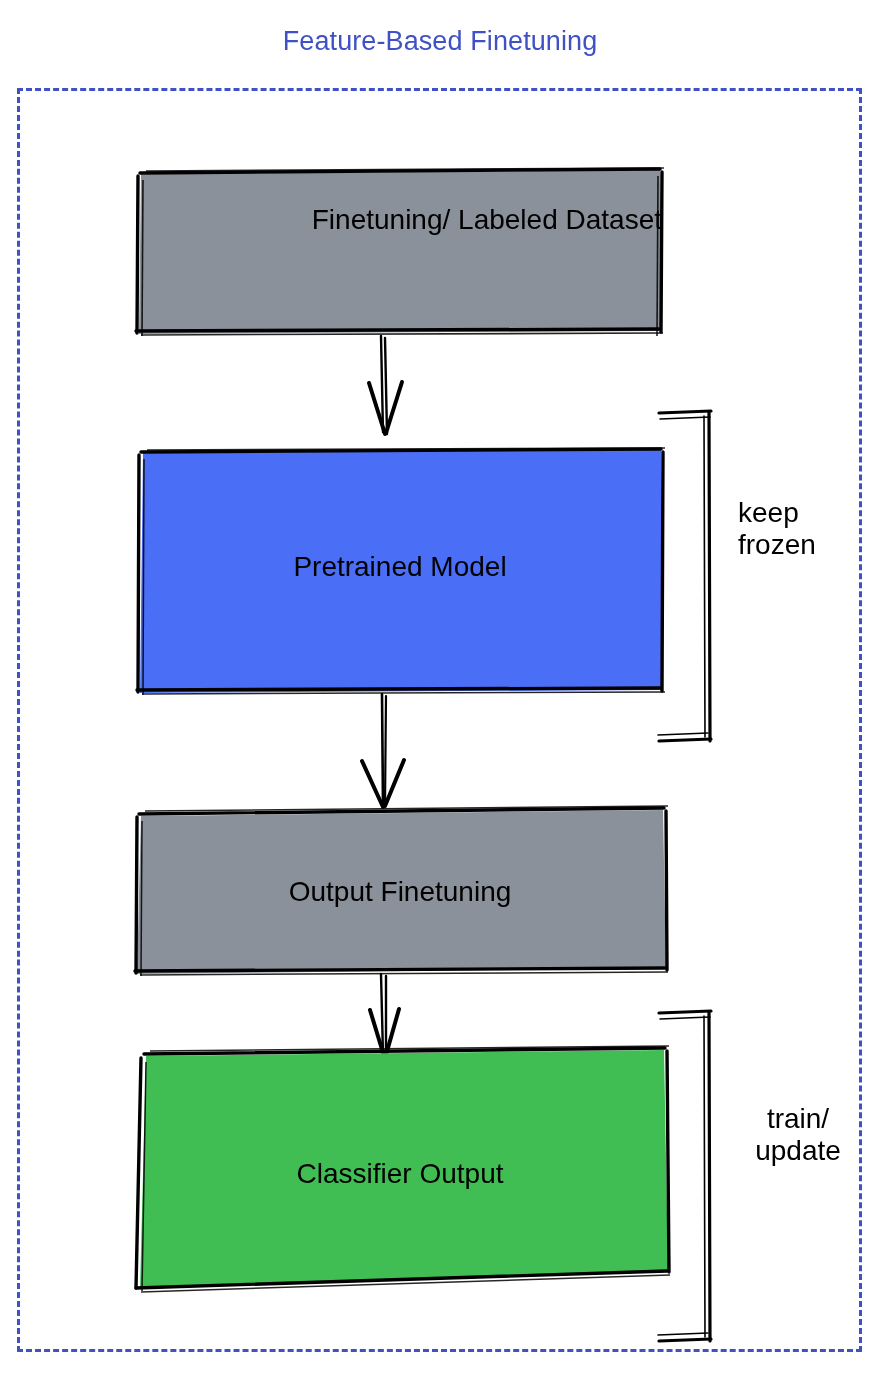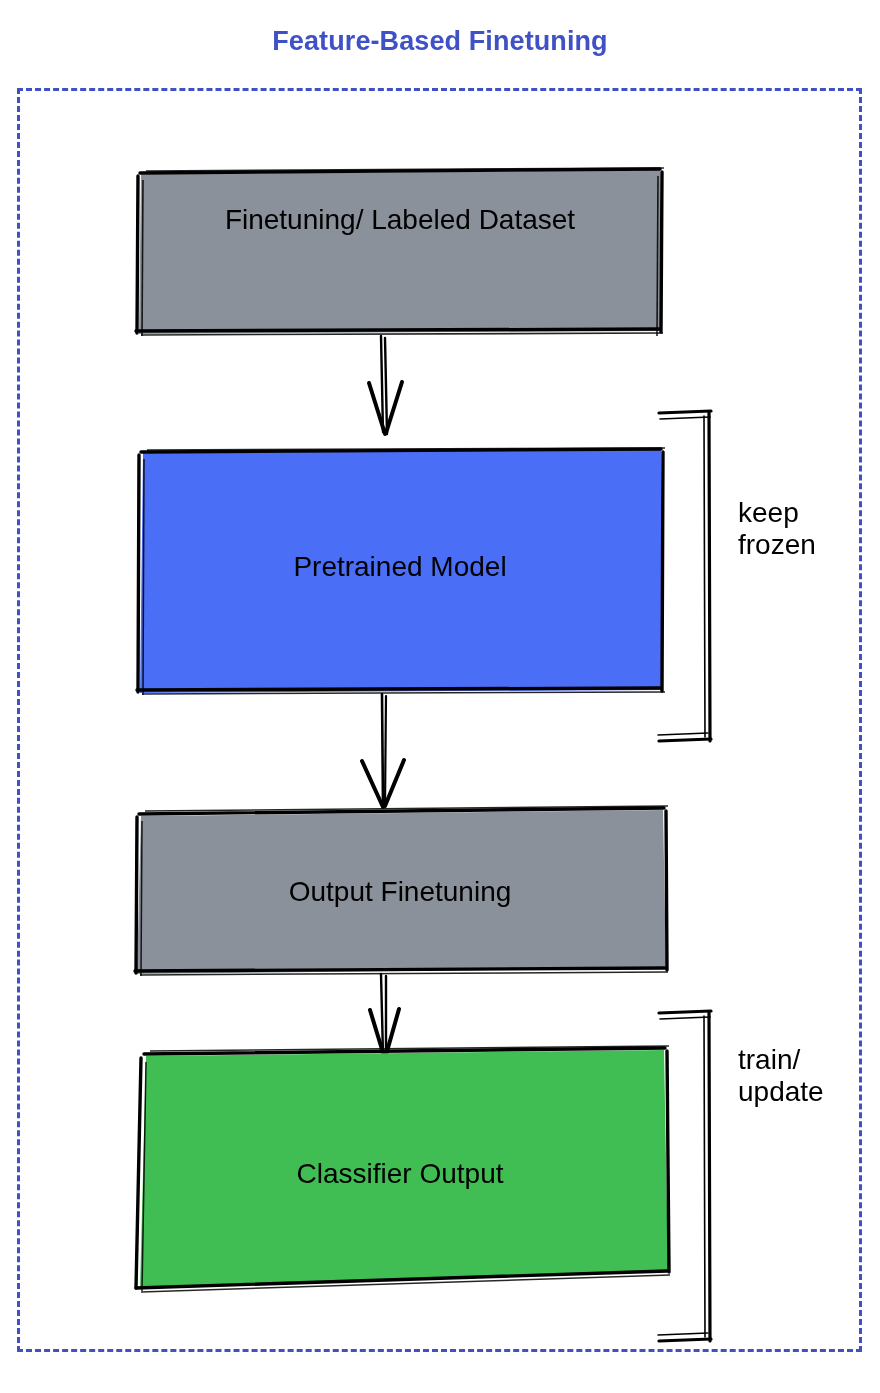--- a/index.html
+++ b/index.html
@@ -17,21 +17,21 @@
   }
 
   
   #diagram-title {
     position: absolute;
     left: 0;
     top: 26px;
     width: 880px;
     text-align: center;
     font-size: 27px;
-    font-weight: 700;
+    font-weight: 400;
     color: #3f51c4;
     letter-spacing: 0.1px;
     line-height: 30px;
     white-space: pre;
   }
 
   
   #dashed-container {
     position: absolute;
     left: 17px;
@@ -57,37 +57,37 @@
   .node-label {
     position: absolute;
     color: #000000;
     font-size: 28px;
     font-weight: 400;
     line-height: 32px;
     white-space: pre;
     text-align: center;
   }
 
-  #label-dataset   { left: 138px; top: 204px; width: 524px; }
+  #label-dataset   { left: 138px; top: 204px; width: 524px; text-align: right; }
   #label-pretrained{ left: 138px; top: 551px; width: 524px; }
   #label-embeddings{ left: 138px; top: 876px; width: 524px; }
   #label-classifier{ left: 138px; top: 1158px; width: 524px; }
 
   
   .bracket-label {
     position: absolute;
     color: #000000;
     font-size: 28px;
     font-weight: 400;
     line-height: 32px;
     white-space: pre;
     text-align: left;
   }
   #label-keep-frozen { left: 738px; top: 497px; width: 120px; }
-  #label-train-update{ left: 738px; top: 1044px; width: 120px; }
+  #label-train-update{ left: 738px; top: 1103px; width: 120px; text-align: center; }
 </style>
 </head>
 <body>
 
 <div id="diagram-title">Feature-Based Finetuning</div>
 
 <div id="dashed-container"></div>
 
 <svg id="sketch-layer" viewBox="0 0 880 1393" xmlns="http://www.w3.org/2000/svg">
 

